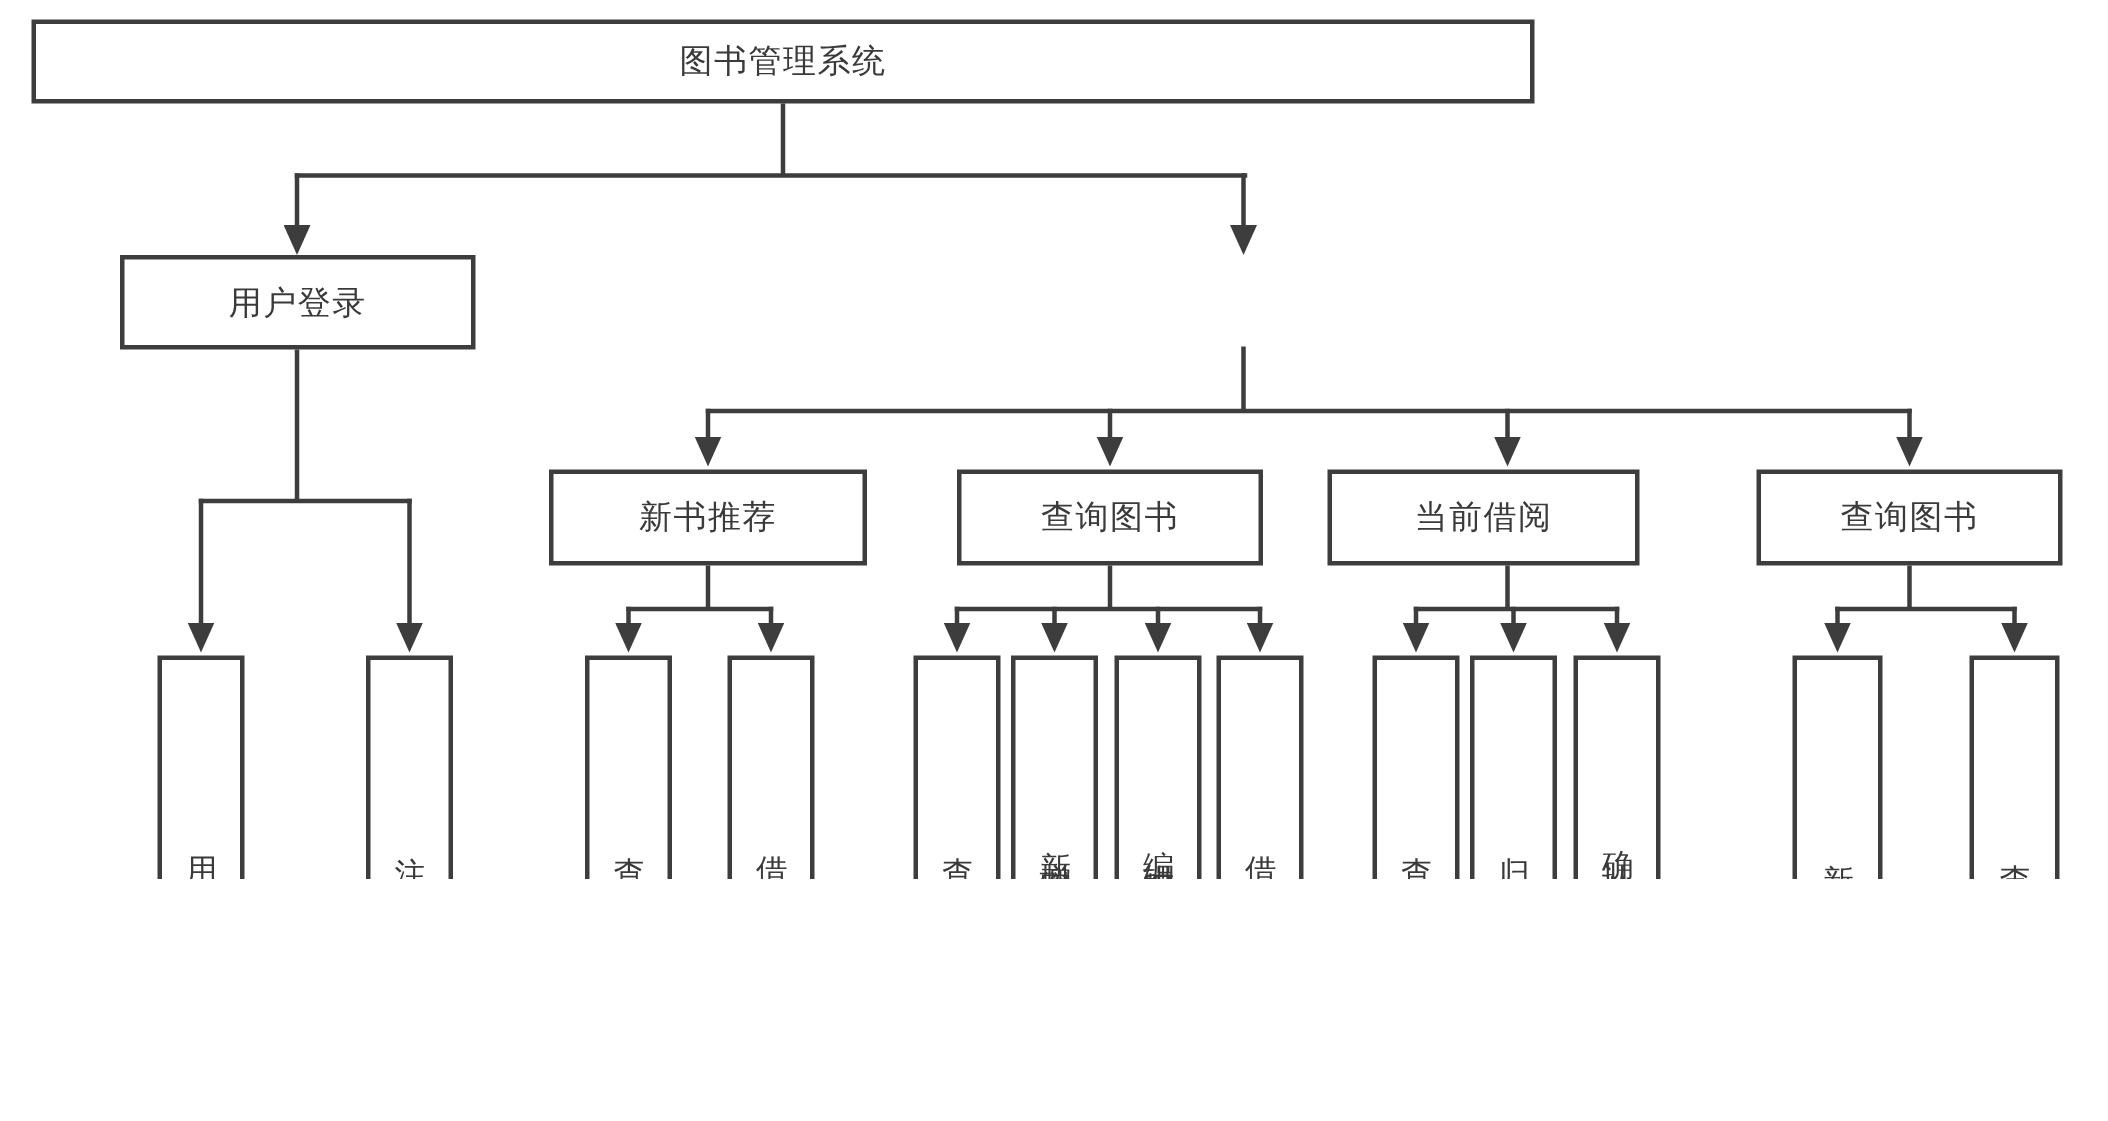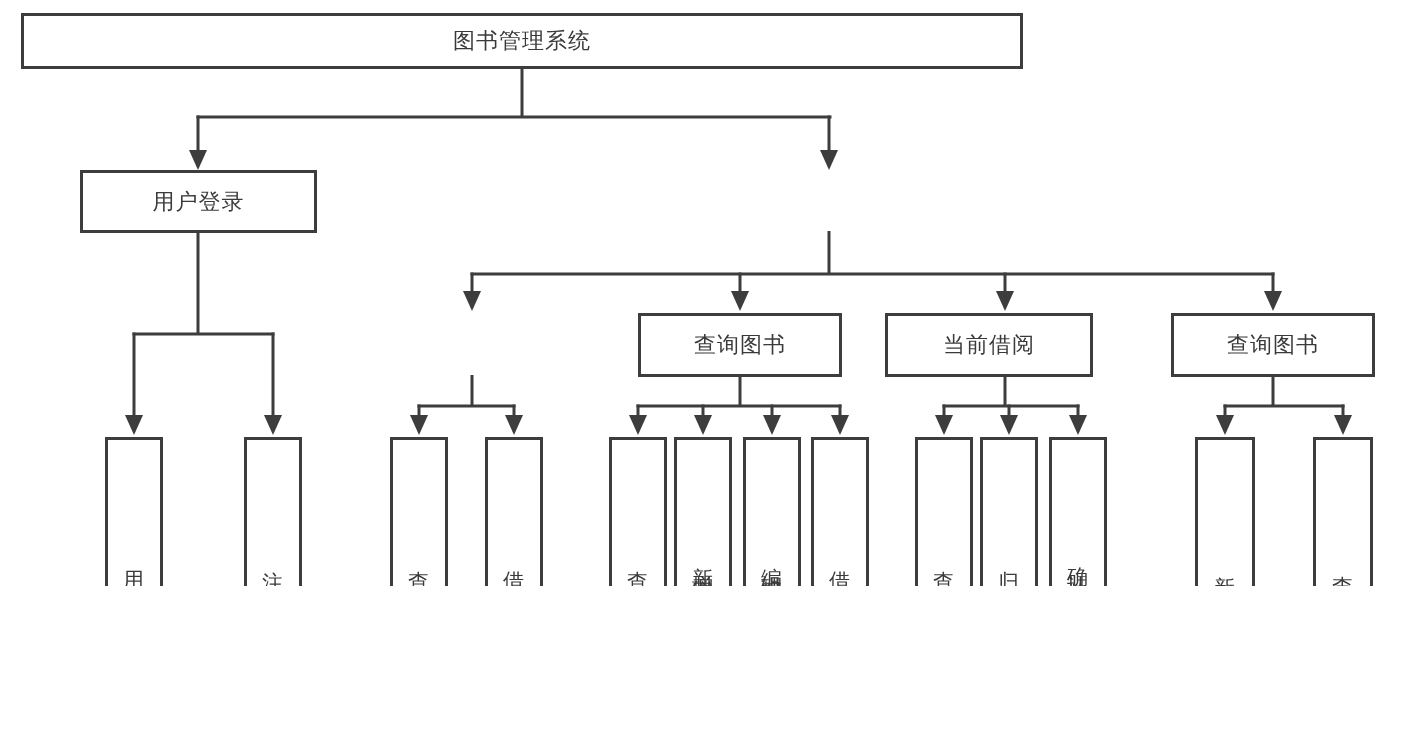--- a/index.html
+++ b/index.html
@@ -114,20 +114,23 @@
   </svg>
 
   <div class="box hbox" style="left:21px;top:13px;width:1002px;height:56px">
     <span>图书管理系统</span>
   </div>
 
   <div class="box hbox" style="left:80px;top:170px;width:237px;height:63px">
     <span>用户登录</span>
   </div>
 
+  <div class="box hbox" style="left:366px;top:313px;width:212px;height:64px">
+    <span>新书推荐</span>
+  </div>
   <div class="box hbox" style="left:638px;top:313px;width:204px;height:64px">
     <span>查询图书</span>
   </div>
   <div class="box hbox" style="left:885px;top:313px;width:208px;height:64px">
     <span>当前借阅</span>
   </div>
   <div class="box hbox" style="left:1171px;top:313px;width:204px;height:64px">
     <span>查询图书</span>
   </div>
 

